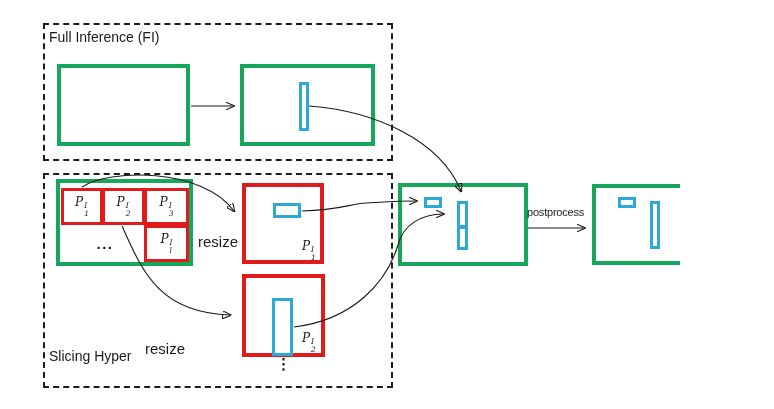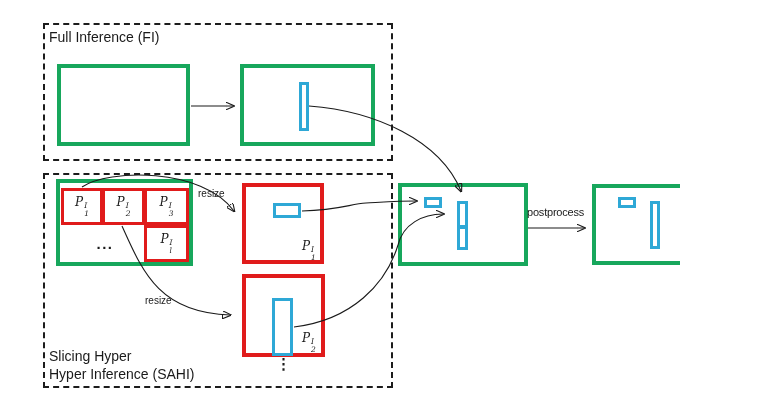--- a/index.html
+++ b/index.html
@@ -8,21 +8,21 @@
     font-family:"Liberation Sans",sans-serif;color:#1a1a1a;
   }
   .abs{position:absolute;box-sizing:border-box;}
   .dashed-box{border:2px dashed #1c1c1c;background:transparent;}
   .gbox{border:4px solid #17a75c;background:#fff;}
   .rbox{border:4px solid #e01b1b;background:#fff;}
   .rcell{border:3px solid #e01b1b;background:#fff;display:flex;align-items:center;justify-content:center;}
   .bbox{border:3px solid #2ea8d6;background:#fff;}
   .txt{white-space:nowrap;line-height:1.15;}
   .big-label{font-size:14px;}
-  .small-label{font-size:10px;}
+  .small-label{font-size:15px;margin-top:45px;}
   .plabel{font-family:"DejaVu Serif",serif;font-style:italic;font-size:12px;line-height:1;white-space:nowrap;}
   .pstack{display:inline-flex;flex-direction:column;align-items:flex-start;font-size:7.5px;line-height:1;margin-left:1px;vertical-align:-2px;}
   .hdots{font-weight:700;font-size:15px;letter-spacing:1.5px;line-height:1;}
   .vdots{font-weight:700;font-size:15px;line-height:0.55;text-align:center;}
   svg.overlay{position:absolute;left:0;top:0;z-index:10;pointer-events:none;}
   svg.overlay path, svg.overlay line{fill:none;stroke:#1a1a1a;stroke-width:1.1;}
 </style>
 </head>
 <body>
 
@@ -30,21 +30,20 @@
 
   <div class="abs dashed-box" style="left:43px;top:23px;width:350px;height:138px;"></div>
   <div class="abs txt big-label" style="left:49px;top:29px;">Full Inference (FI)</div>
 
   <div class="abs gbox" style="left:57px;top:64px;width:133px;height:82px;"></div>
   <div class="abs gbox" style="left:240px;top:64px;width:135px;height:82px;"></div>
   <div class="abs bbox" style="left:299px;top:82px;width:10px;height:49px;"></div>
 
   <div class="abs dashed-box" style="left:43px;top:173px;width:350px;height:215px;"></div>
   <div class="abs txt big-label" style="left:49px;top:348px;">Slicing Hyper</div>
-  <div class="abs txt big-label" style="left:49px;top:366px;">Hyper Inference (SAHI)</div>
 
   <div class="abs gbox" style="left:56px;top:179px;width:137px;height:87px;"></div>
   <div class="abs rcell" style="left:61px;top:188px;width:42px;height:37px;">
     <span class="plabel"><span>P</span><span class="pstack">
           <span>I</span>
           <span>1</span>
         </span></span>
   </div>
   <div class="abs rcell" style="left:102px;top:188px;width:43px;height:37px;">
     <span class="plabel"><span>P</span><span class="pstack">

